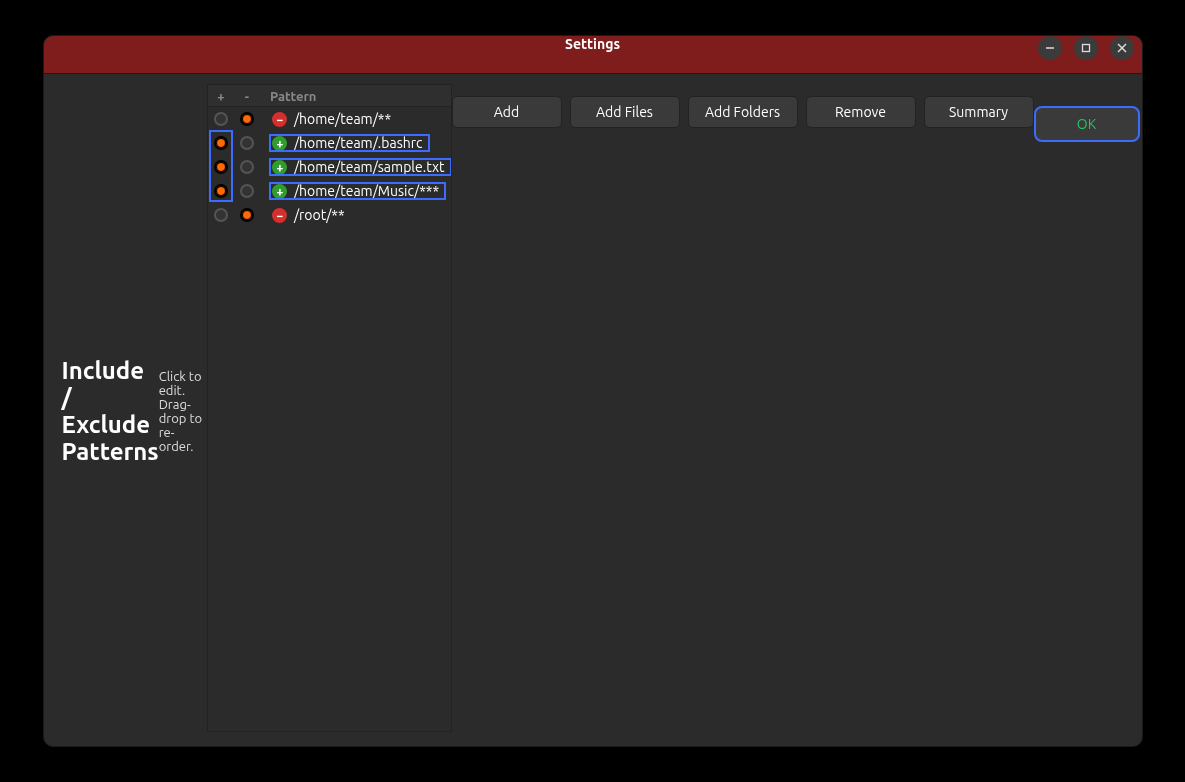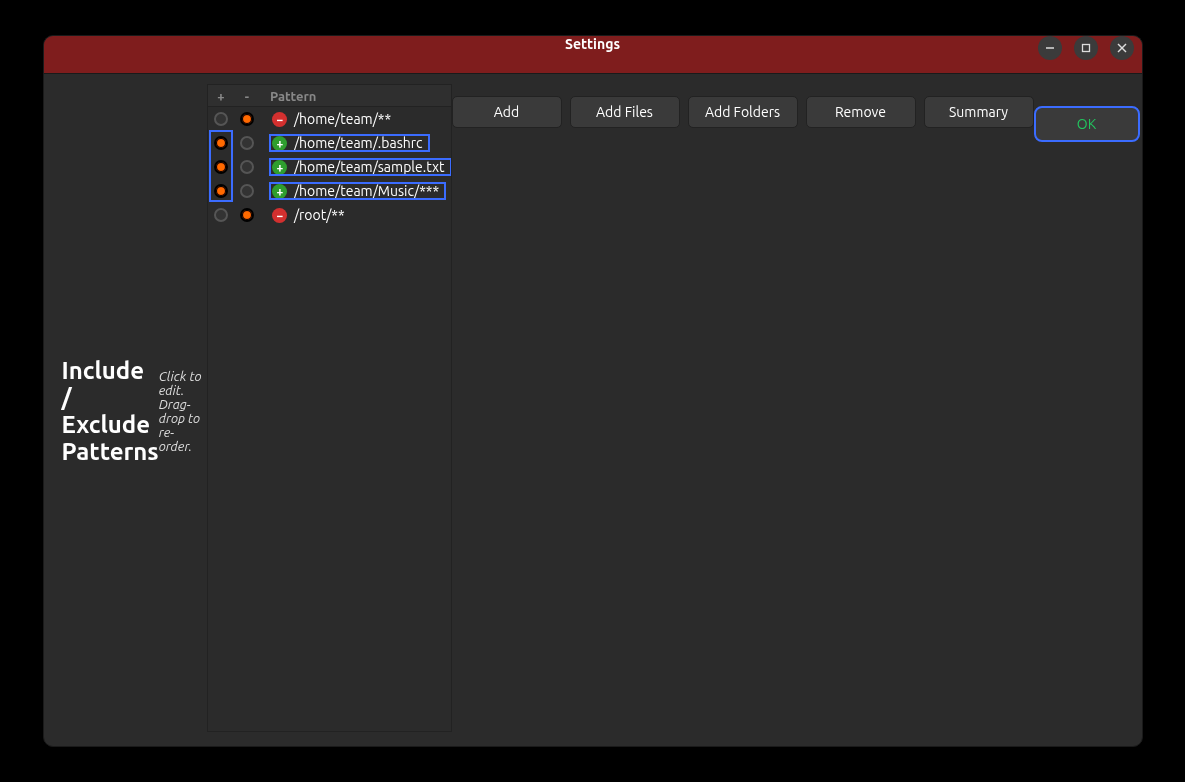--- a/index.html
+++ b/index.html
@@ -101,21 +101,20 @@
       margin-top: 18px;
       margin-bottom: 12px;
     }
     .header-row h1 {
       color: #fff;
       font-size: 24px;
       font-weight: 700;
     }
     .hint {
       color: #ddd;
-      font-style: italic;
       font-size: 13px;
     }
     .listbox {
       flex: 1;
       border: 1px solid #222;
       background: #2b2b2b;
       display: flex;
       flex-direction: column;
       overflow: hidden;
     }

